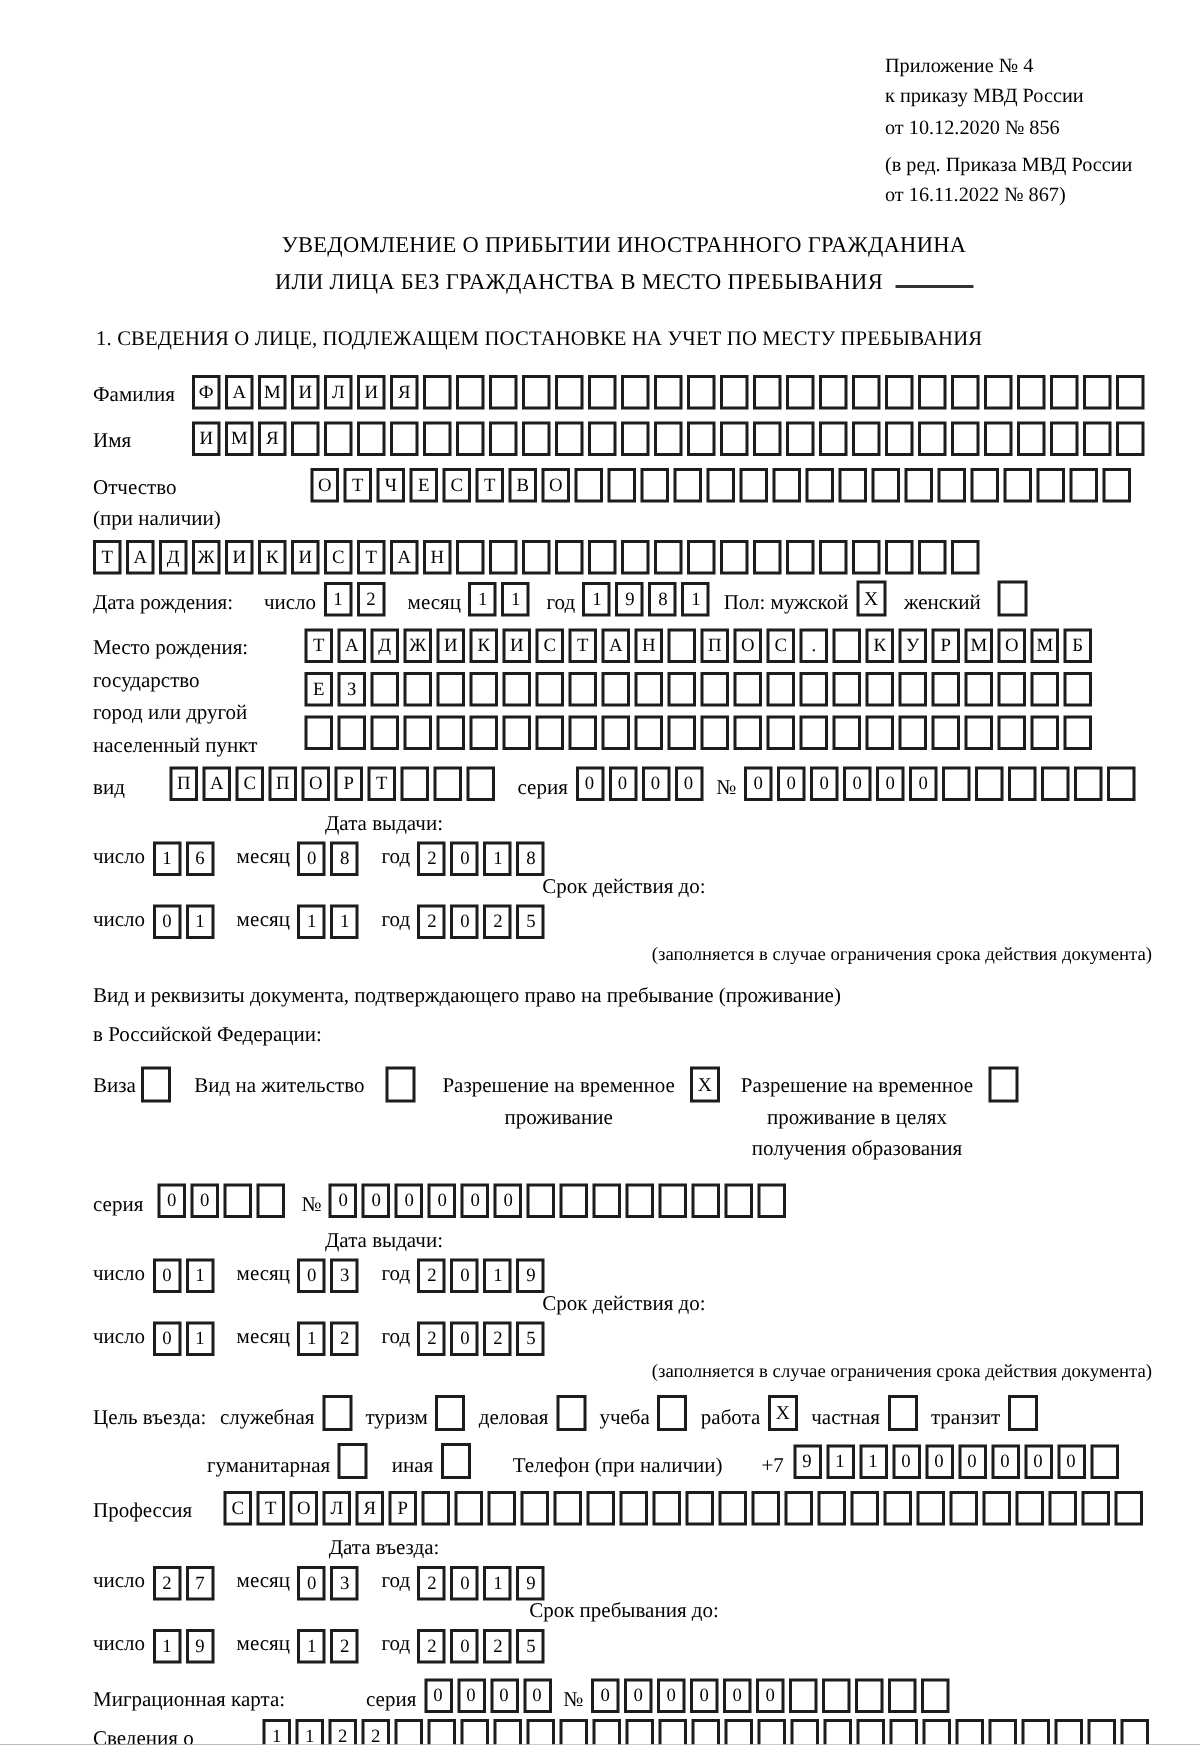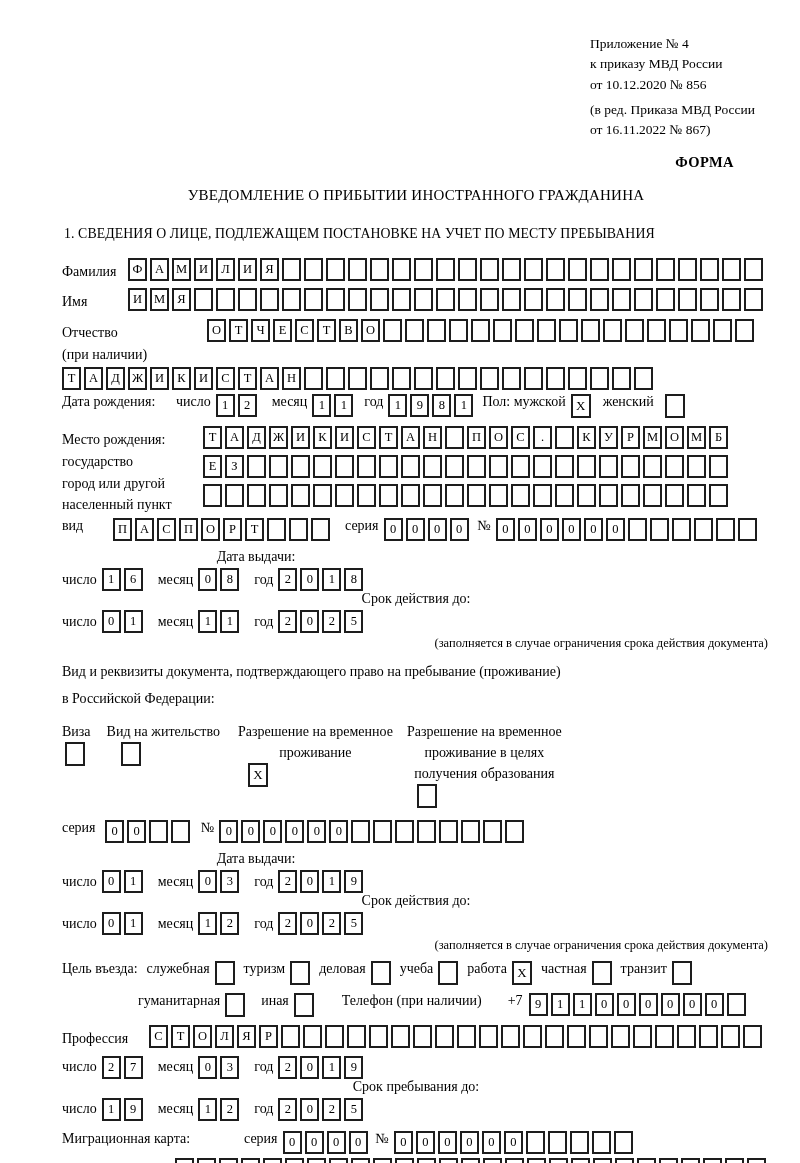--- a/index.html
+++ b/index.html
@@ -20,54 +20,54 @@
   .cells{display:flex;flex:0 0 auto;}
   .cell{
     width:15px;height:19px;border:2px solid #1d1d1d;margin-right:3px;
     text-align:center;font-size:12.5px;line-height:19px;flex:0 0 auto;background:#fff;
   }
   .cb{
     display:inline-block;box-sizing:border-box;width:20px;height:24px;border:2px solid #1d1d1d;
     text-align:center;font-size:13px;line-height:20px;vertical-align:middle;flex:0 0 auto;background:#fff;
   }
   .mb6{margin-bottom:6px;}
-  .inline-row{display:flex;align-items:flex-start;}
+  .inline-row{display:flex;align-items:flex-end;}
   .center-bold{text-align:center;font-weight:bold;font-size:14px;margin:4px 40px 6px 0;}
   .dpair{display:flex;margin-top:8px;flex-direction:column;}
   .dp-left{width:388px;flex:0 0 auto;}
   .dp-right{flex:1 1 auto;}
   .dp-head{text-align:center;margin-bottom:3px;}
   .dp-row{display:flex;align-items:center;}
   .dl{margin-right:5px;}
   .ml{margin-left:12px;margin-right:5px;}
   .note{font-size:12.5px;text-align:right;margin:3px 2px 8px 0;}
   .plain{line-height:1.9;}
   .opts{display:flex;align-items:flex-start;margin:6px 0 12px;}
-  .opt{display:flex;align-items:flex-start;flex-direction:column;}
+  .opt{display:flex;align-items:flex-start;}
   .opt-label{text-align:center;line-height:1.5;}
   .pl{margin-right:5px;}
   .pgap{margin-left:9px;}
 </style>
 </head>
 <body>
 
 <div class="page">
 
   <div class="annex">
     <div>Приложение № 4</div>
     <div>к приказу МВД России</div>
     <div>от 10.12.2020 № 856</div>
     <div class="gap">(в ред. Приказа МВД России</div>
     <div>от 16.11.2022 № 867)</div>
   </div>
 
-  <div class="forma">ФОРМА</div>
 
   <div class="title">
     <div>УВЕДОМЛЕНИЕ О ПРИБЫТИИ ИНОСТРАННОГО ГРАЖДАНИНА</div>
+    <div><span>ИЛИ ЛИЦА БЕЗ ГРАЖДАНСТВА В МЕСТО ПРЕБЫВАНИЯ</span><span class="blank"></span></div>
   </div>
 
   <div class="sec">1. СВЕДЕНИЯ О ЛИЦЕ, ПОДЛЕЖАЩЕМ ПОСТАНОВКЕ НА УЧЕТ ПО МЕСТУ ПРЕБЫВАНИЯ</div>
 
   <div class="row">
     <div class="lbl" style="width:66px">Фамилия</div>
     <div class="cells">
         <span class="cell">Ф</span>
         <span class="cell">А</span>
         <span class="cell">М</span>
@@ -574,20 +574,21 @@
         <span class="cell"></span>
         <span class="cell"></span>
         <span class="cell"></span>
         <span class="cell"></span>
         <span class="cell"></span>
       </div>
   </div>
 
   <div class="dpair" style="margin-top:4px">
     <div class="dp-left">
+      <div class="dp-head">Дата въезда:</div>
       <div class="dp-row">
         <span class="dl">число</span>
         <span class="cells">
             <span class="cell">2</span>
             <span class="cell">7</span>
           </span>
         <span class="ml">месяц</span>
         <span class="cells">
             <span class="cell">0</span>
             <span class="cell">3</span>

